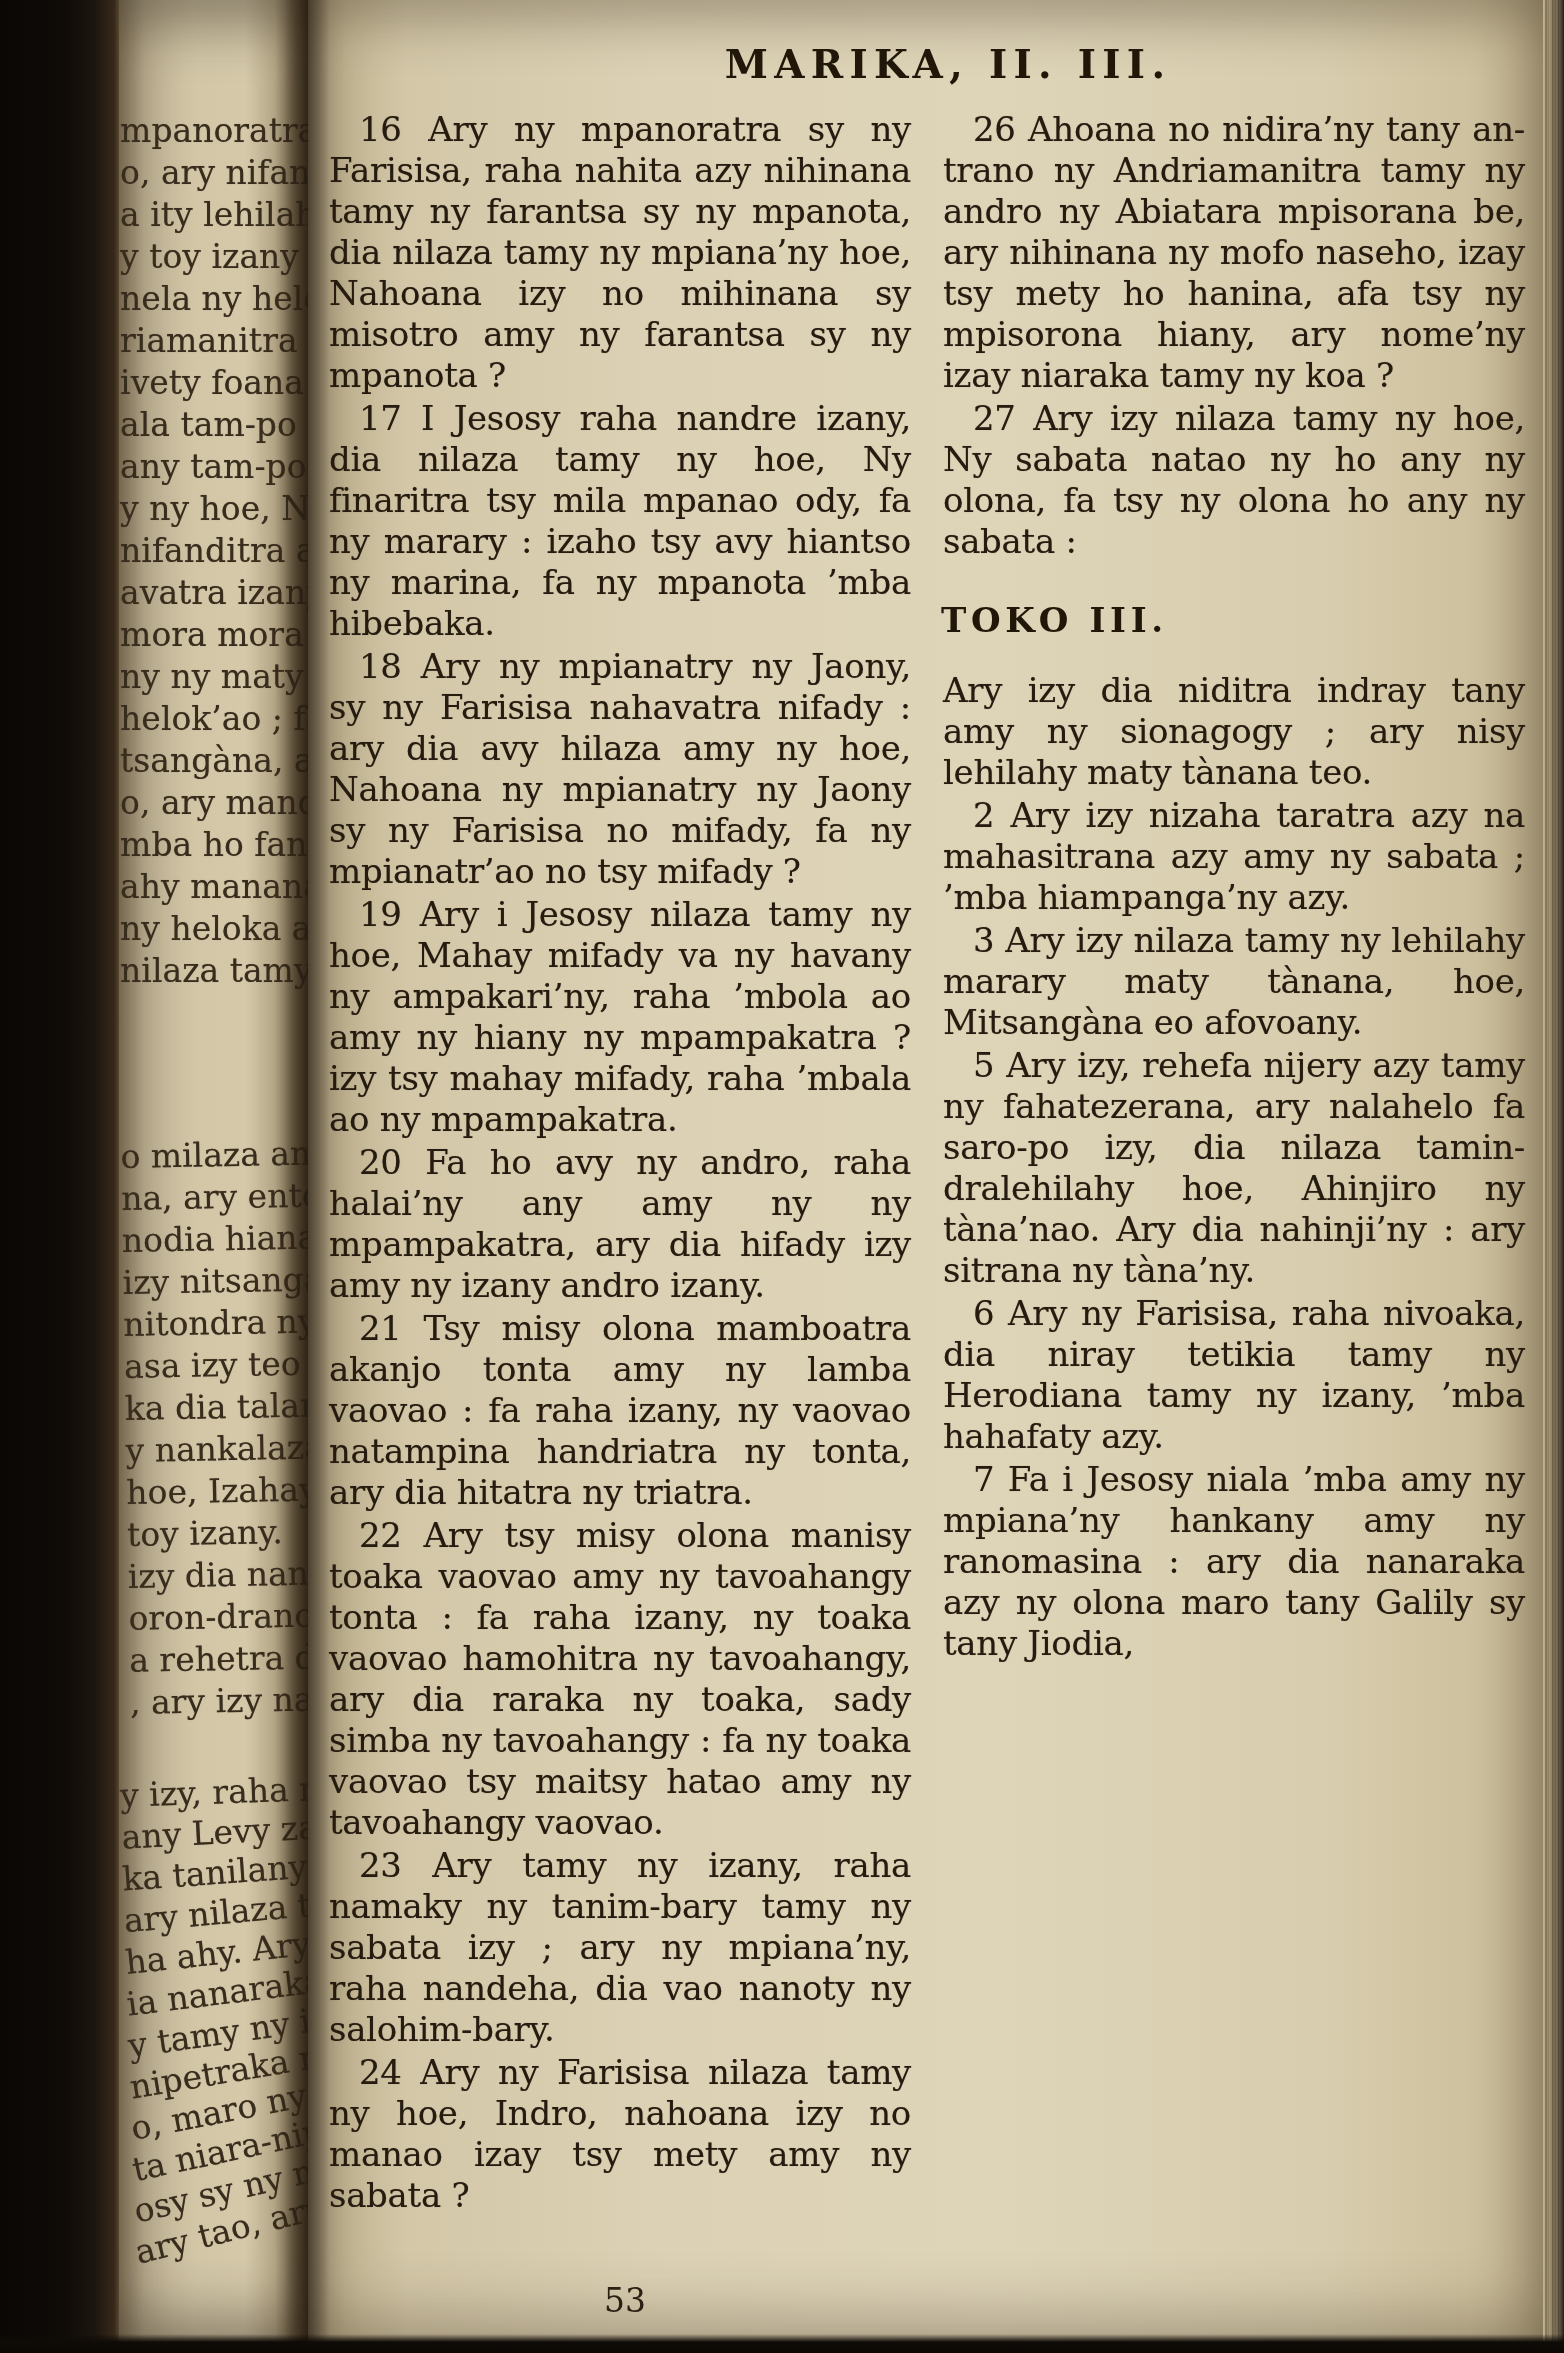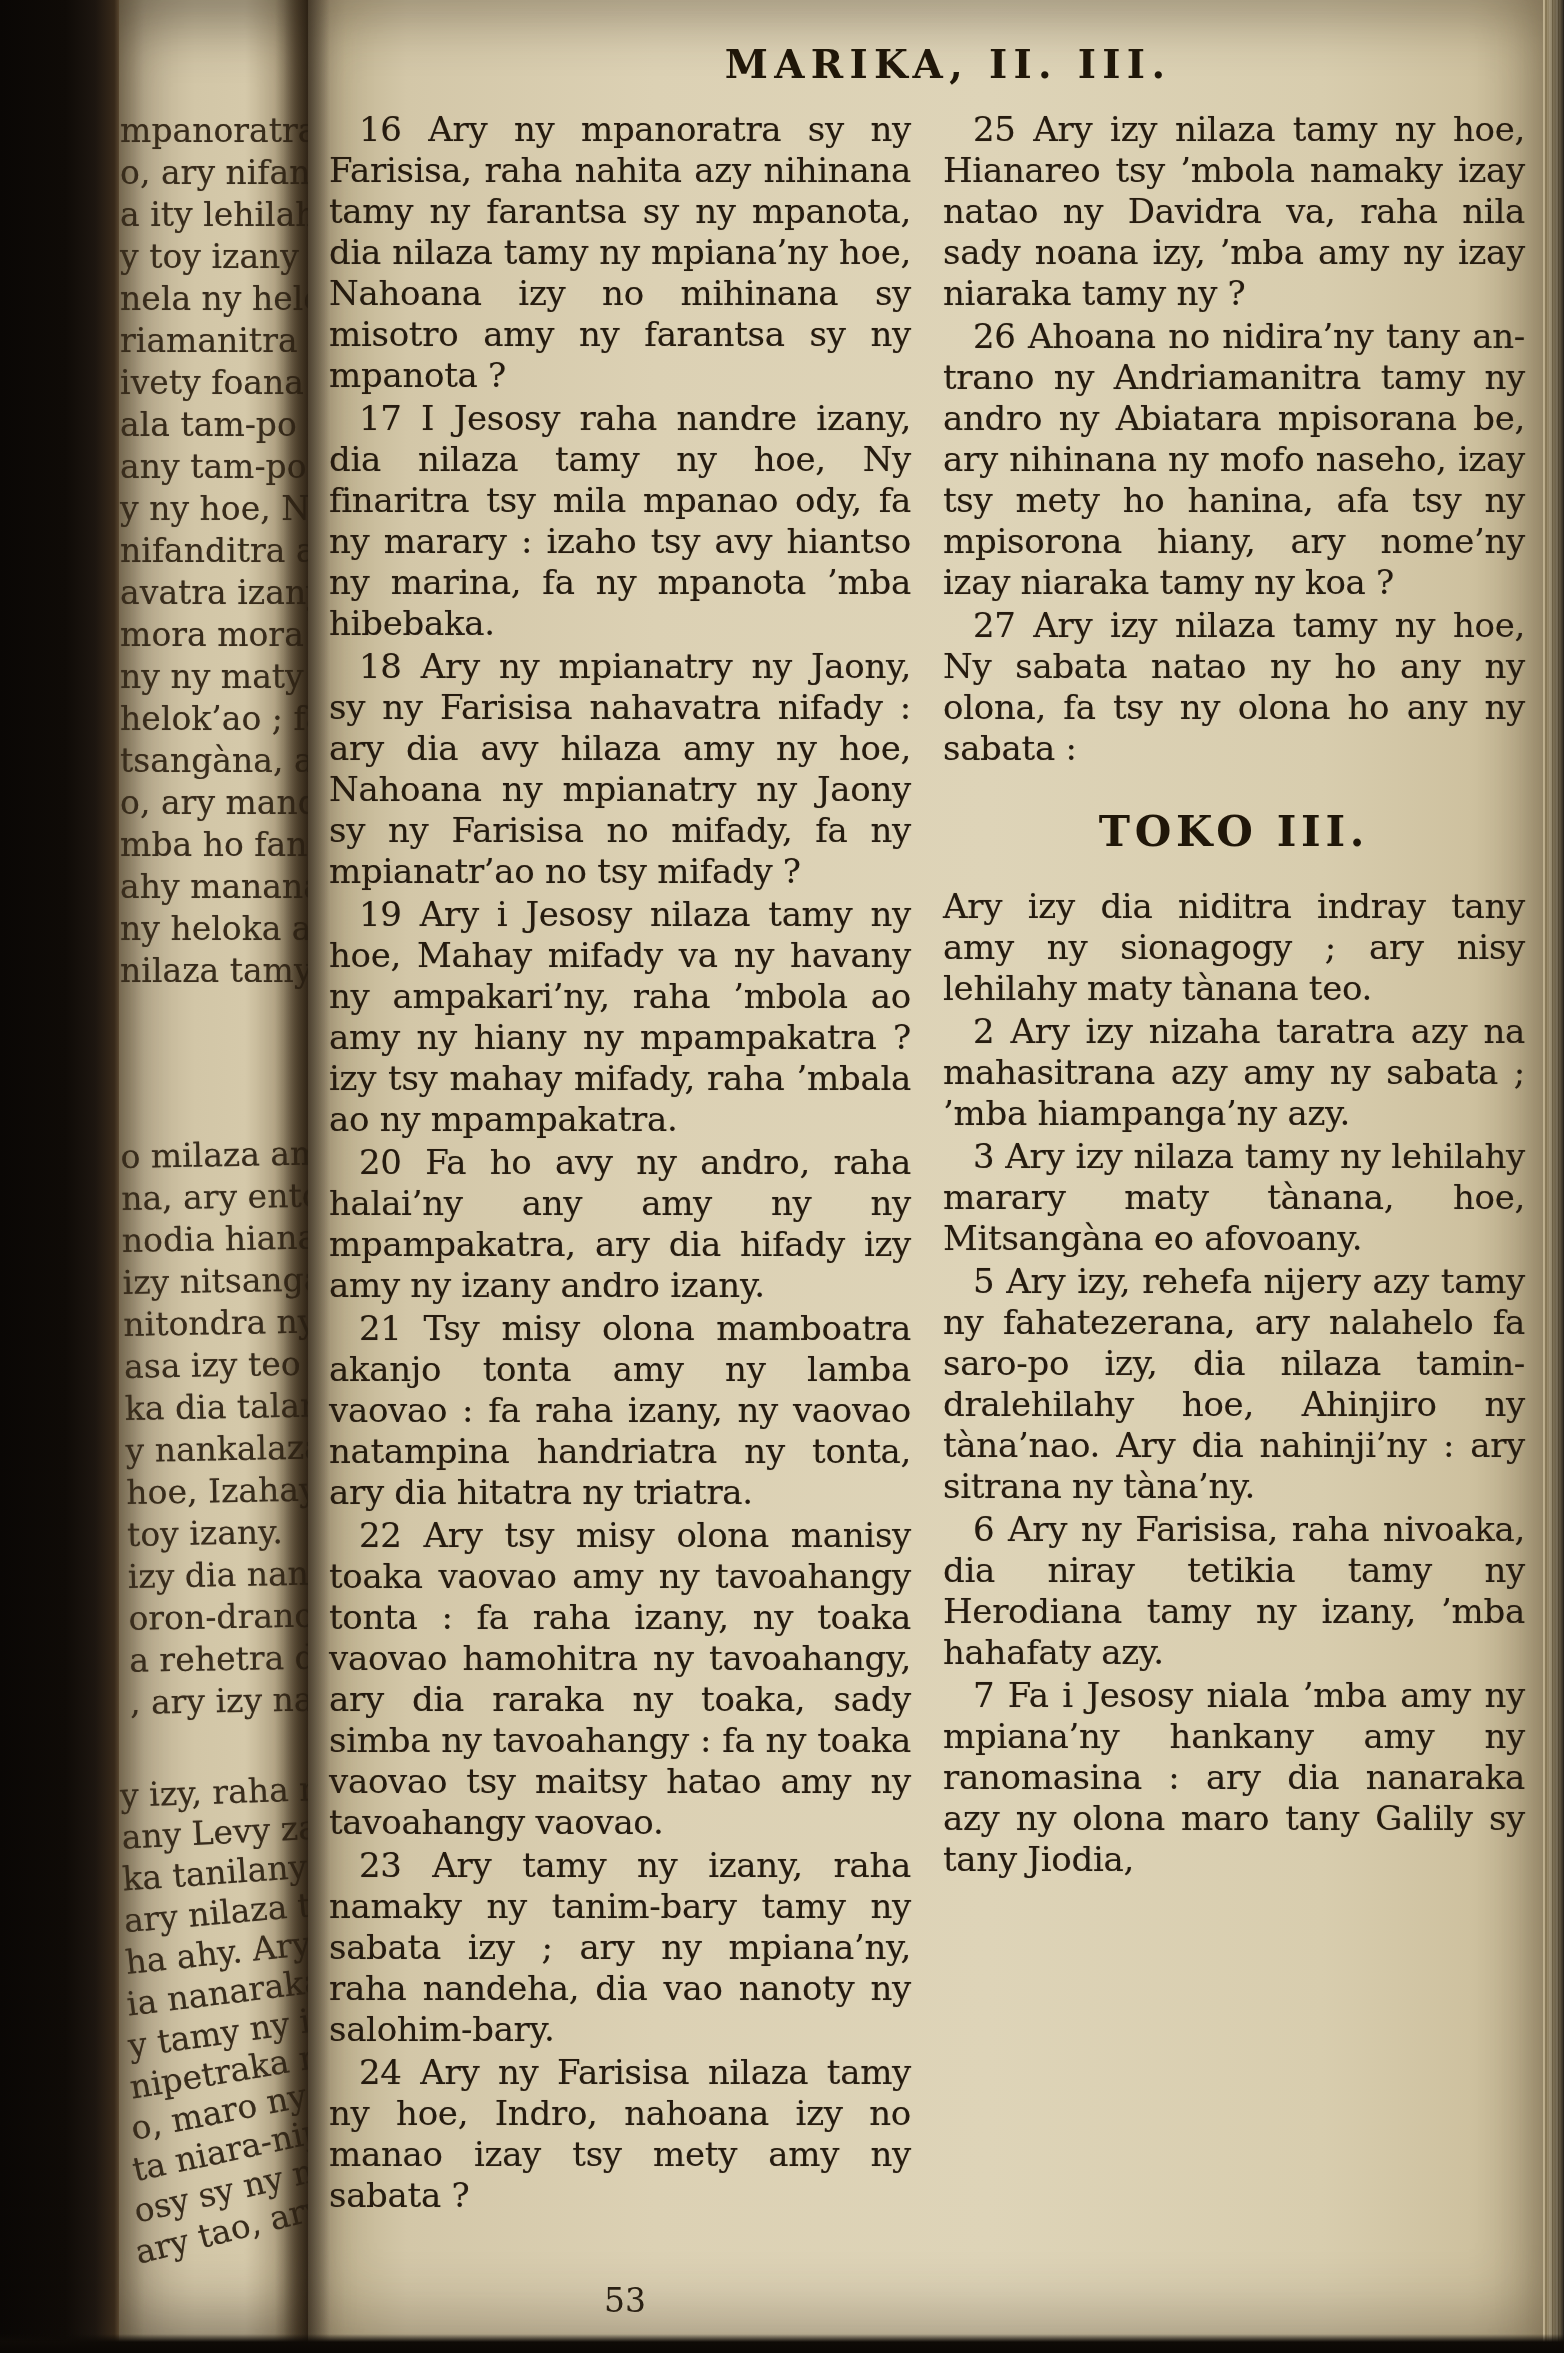--- a/index.html
+++ b/index.html
@@ -89,22 +89,21 @@
     line-height: 41px;
     text-align: justify;
     text-indent: 30px;
     letter-spacing: -0.3px;
     color: #251b0f;
     text-shadow: 0 0 0.8px rgba(40,28,16,.4);
   }
   .verse.no-indent { text-indent: 0; }
   .chapter-heading {
     margin: 38px 0 30px 0;
-    text-align: center;
-    font-size: 42px;
+    font-size: 34px;
     font-weight: bold;
     letter-spacing: 4.7px;
     color: #201709;
   }
   .page-number {
     position: absolute;
     left: 274px; bottom: 34px; width: 86px;
     text-align: center;
     font-size: 33px;
     color: #2a2013;
@@ -201,21 +200,20 @@
         <p class="verse">18 Ary ny mpianatry ny Jaony, sy ny Farisisa nahavatra nifady : ary dia avy hilaza amy ny hoe, Nahoana ny mpianatry ny Jaony sy ny Farisisa no mifady, fa ny mpianatr’ao no tsy mifady ?</p>
         <p class="verse">19 Ary i Jesosy nilaza tamy ny hoe, Mahay mifady va ny havany ny ampakari’ny, raha ’mbola ao amy ny hiany ny mpampakatra ? izy tsy mahay mifady, raha ’mbala ao ny mpampakatra.</p>
         <p class="verse">20 Fa ho avy ny andro, raha halai’ny any amy ny ny mpampakatra, ary dia hifady izy amy ny izany andro izany.</p>
         <p class="verse">21 Tsy misy olona mamboatra akanjo tonta amy ny lamba vaovao : fa raha izany, ny vaovao natampina handriatra ny tonta, ary dia hitatra ny triatra.</p>
         <p class="verse">22 Ary tsy misy olona manisy toaka vaovao amy ny tavoahangy tonta : fa raha izany, ny toaka vaovao hamohitra ny tavoahangy, ary dia raraka ny toaka, sady simba ny tavoahangy : fa ny toaka vaovao tsy maitsy hatao amy ny tavoahangy vaovao.</p>
         <p class="verse">23 Ary tamy ny izany, raha namaky ny tanim-bary tamy ny sabata izy ; ary ny mpiana’ny, raha nandeha, dia vao nanoty ny salohim-bary.</p>
         <p class="verse">24 Ary ny Farisisa nilaza tamy ny hoe, Indro, nahoana izy no manao izay tsy mety amy ny sabata ?</p>
       </div>
 
       <div class="col">
-        <p class="verse">25 Ary izy nilaza tamy ny hoe, Hianareo tsy ’mbola namaky izay natao ny Davidra va, raha nila sady noana izy, ’mba amy ny izay niaraka tamy ny ?</p>
         <p class="verse">26 Ahoana no nidira’ny tany an-trano ny Andriamanitra tamy ny andro ny Abiatara mpisorana be, ary nihinana ny mofo naseho, izay tsy mety ho hanina, afa tsy ny mpisorona hiany, ary nome’ny izay niaraka tamy ny koa ?</p>
         <p class="verse">27 Ary izy nilaza tamy ny hoe, Ny sabata natao ny ho any ny olona, fa tsy ny olona ho any ny sabata :</p>
 
         <h2 class="chapter-heading">TOKO III.</h2>
 
         <p class="verse no-indent">Ary izy dia niditra indray tany amy ny sionagogy ; ary nisy lehilahy maty tànana teo.</p>
         <p class="verse">2 Ary izy nizaha taratra azy na mahasitrana azy amy ny sabata ; ’mba hiampanga’ny azy.</p>
         <p class="verse">3 Ary izy nilaza tamy ny lehilahy marary maty tànana, hoe, Mitsangàna eo afovoany.</p>
         <p class="verse">5 Ary izy, rehefa nijery azy tamy ny fahatezerana, ary nalahelo fa saro-po izy, dia nilaza tamin-dralehilahy hoe, Ahinjiro ny tàna’nao. Ary dia nahinji’ny : ary sitrana ny tàna’ny.</p>
         <p class="verse">6 Ary ny Farisisa, raha nivoaka, dia niray tetikia tamy ny Herodiana tamy ny izany, ’mba hahafaty azy.</p>

